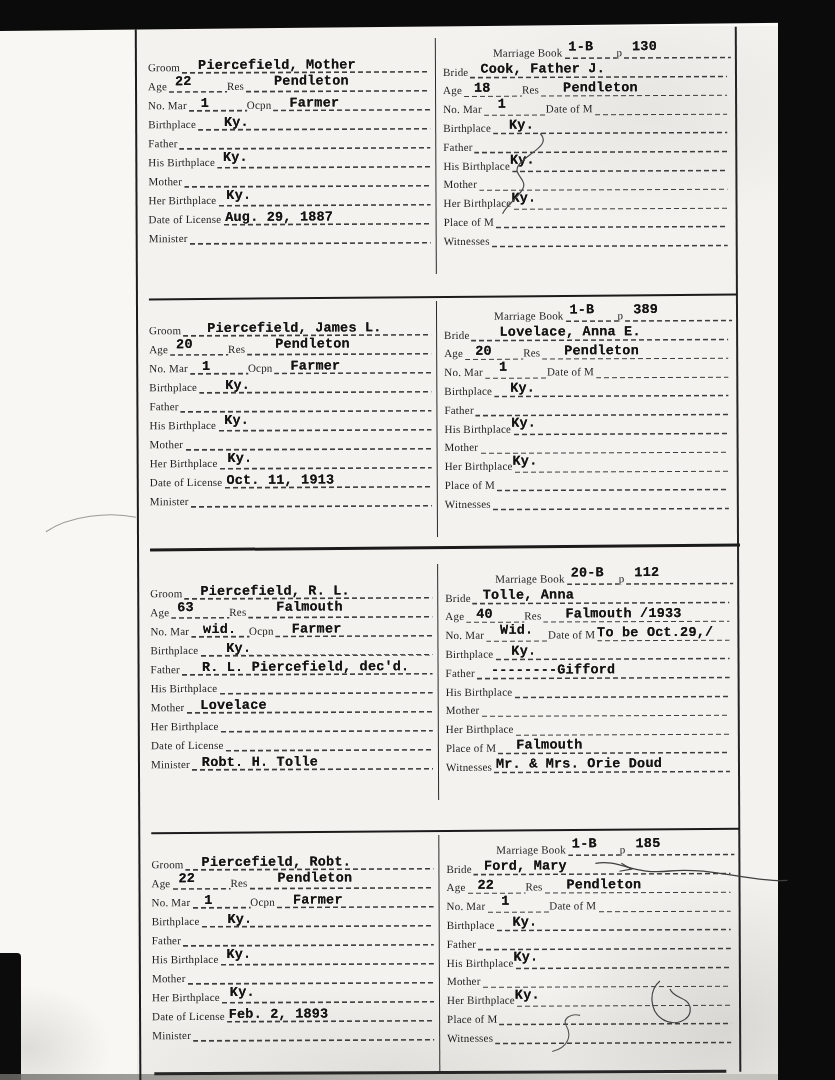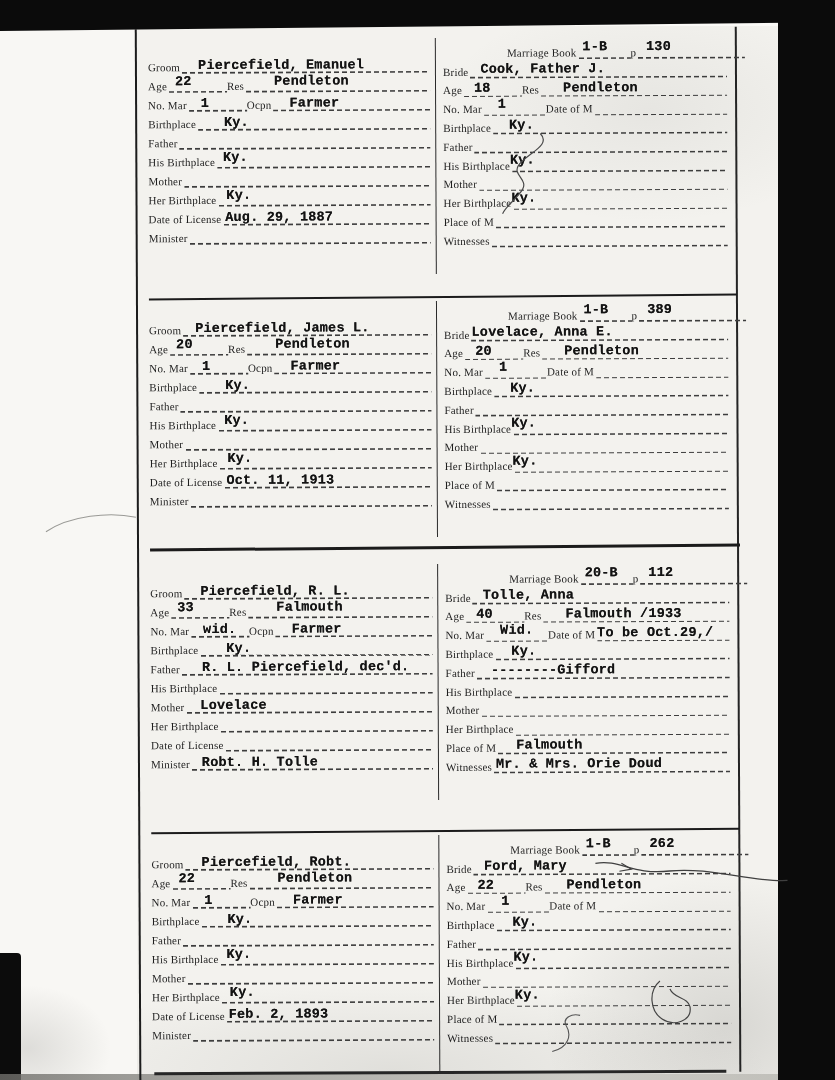--- a/index.html
+++ b/index.html
@@ -64,21 +64,21 @@
   }
   .line.wA{flex:0 0 58px;}
   .line.wB{flex:0 0 52px;}
   .line.wC{flex:0 0 62px;}
   .val{
     position:absolute;bottom:2px;font-family:"Liberation Mono",monospace;
     font-weight:bold;font-size:13.5px;line-height:1;color:#131313;white-space:pre;
     letter-spacing:.2px;text-shadow:0 0 .6px rgba(10,10,10,.75);
   }
   .val.hi{bottom:5px;}
-  .book-row{flex:none;display:flex;width:238px;margin-left:64px;}
+  .book-row{flex:none;display:flex;width:238px;margin-left:50px;}
   
   .scribble{position:absolute;pointer-events:none;}
 </style>
 </head>
 <body>
 
 <div class="left-margin-paper"></div>
 <div class="page"></div>
 <div class="top-bar"></div>
 <div class="right-bar"></div>
@@ -91,21 +91,21 @@
   <div class="sep sep1"></div>
   <div class="sep sep2"></div>
   <div class="sep sep3"></div>
   <div class="sep bottom-line"></div>
   <div id="records-layer">
   <section class="record r1">
     <div class="col groom">
       <div class="row">
         <span class="lbl">Groom</span>
         <span class="line">
-              <span class="val" style="left:16px">Piercefield, Emanuel</span>
+              <span class="val" style="left:16px">Piercefield, Mother</span>
             </span>
       </div>
       <div class="row">
         <span class="lbl">Age</span>
         <span class="line wA">
               <span class="val hi" style="left:6px">22</span>
             </span>
         <span class="lbl">Res</span>
         <span class="line">
               <span class="val hi" style="left:28px">Pendleton</span>
@@ -244,21 +244,21 @@
             </span>
       </div>
     </div>
   </section>
 
   <section class="record r2">
     <div class="col groom">
       <div class="row">
         <span class="lbl">Groom</span>
         <span class="line">
-              <span class="val" style="left:12px">Piercefield, James L.</span>
+              <span class="val" style="left:24px">Piercefield, James L.</span>
             </span>
       </div>
       <div class="row">
         <span class="lbl">Age</span>
         <span class="line wA">
               <span class="val hi" style="left:6px">20</span>
             </span>
         <span class="lbl">Res</span>
         <span class="line">
               <span class="val hi" style="left:28px">Pendleton</span>
@@ -324,21 +324,21 @@
               <span class="val hi" style="left:4px">1-B</span>
             </span>
         <span class="lbl">p</span>
         <span class="line">
               <span class="val hi" style="left:8px">389</span>
             </span>
       </div>
       <div class="row">
         <span class="lbl">Bride</span>
         <span class="line">
-              <span class="val" style="left:0">Lovelace, Anna E.</span>
+              <span class="val" style="left:28px">Lovelace, Anna E.</span>
             </span>
       </div>
       <div class="row">
         <span class="lbl">Age</span>
         <span class="line wA">
               <span class="val" style="left:10px">20</span>
             </span>
         <span class="lbl">Res</span>
         <span class="line">
               <span class="val" style="left:22px">Pendleton</span>
@@ -403,21 +403,21 @@
     <div class="col groom">
       <div class="row">
         <span class="lbl">Groom</span>
         <span class="line">
               <span class="val" style="left:16px">Piercefield, R. L.</span>
             </span>
       </div>
       <div class="row">
         <span class="lbl">Age</span>
         <span class="line wA">
-              <span class="val hi" style="left:6px">33</span>
+              <span class="val hi" style="left:6px">63</span>
             </span>
         <span class="lbl">Res</span>
         <span class="line">
               <span class="val hi" style="left:28px">Falmouth</span>
             </span>
       </div>
       <div class="row">
         <span class="lbl">No. Mar</span>
         <span class="line wA">
               <span class="val" style="left:12px">wid.</span>
@@ -624,21 +624,21 @@
       </div>
     </div>
     <div class="col bride">
       <div class="row book-row">
         <span class="lbl">Marriage Book</span>
         <span class="line wB">
               <span class="val hi" style="left:4px">1-B</span>
             </span>
         <span class="lbl">p</span>
         <span class="line">
-              <span class="val hi" style="left:8px">262</span>
+              <span class="val hi" style="left:8px">185</span>
             </span>
       </div>
       <div class="row">
         <span class="lbl">Bride</span>
         <span class="line">
               <span class="val" style="left:10px">Ford, Mary</span>
             </span>
       </div>
       <div class="row">
         <span class="lbl">Age</span>

